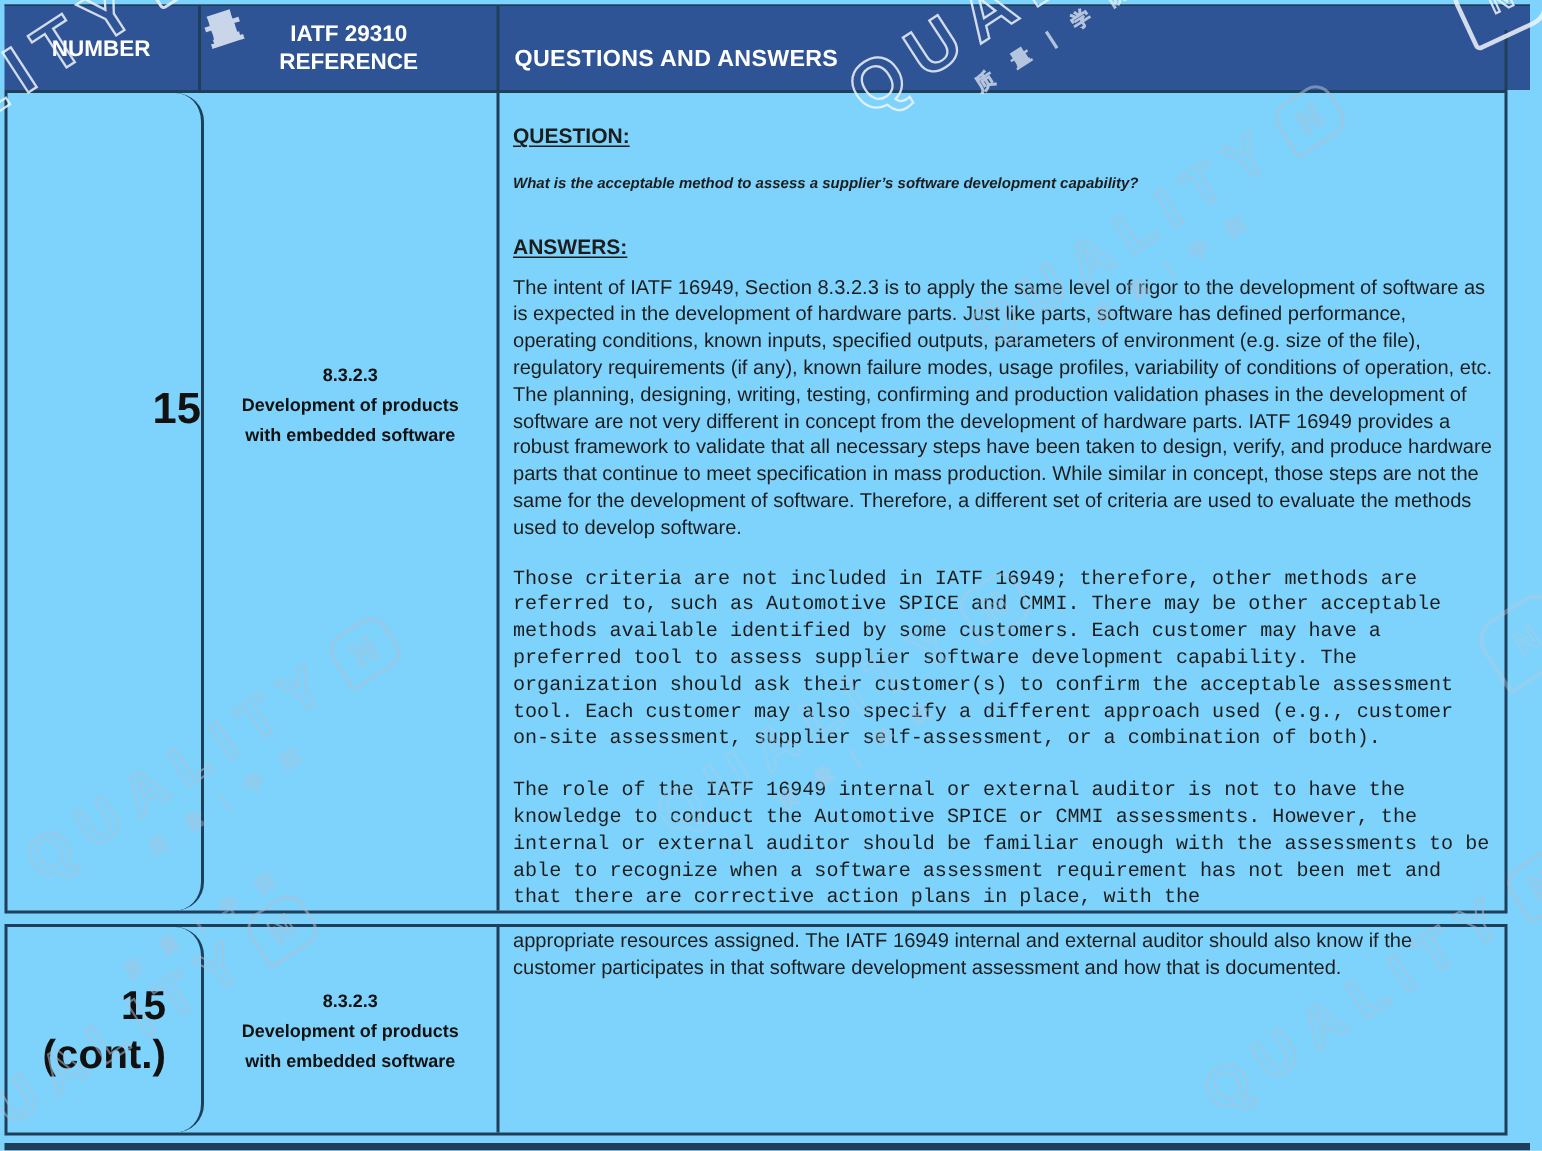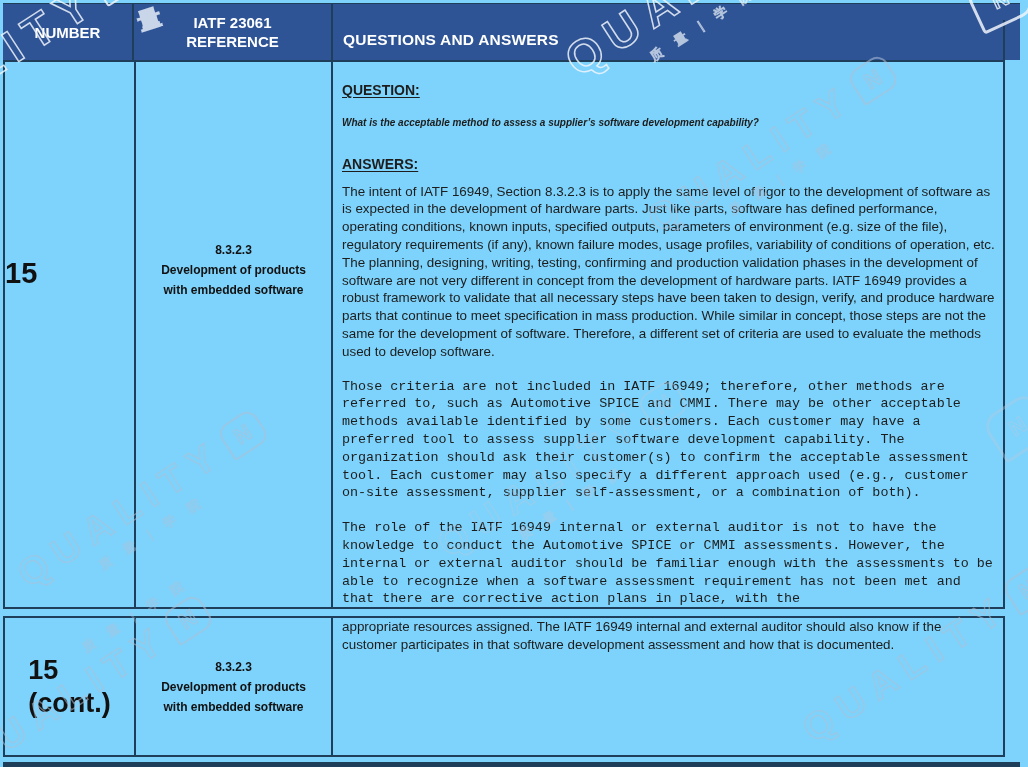--- a/index.html
+++ b/index.html
@@ -19,21 +19,21 @@
   .th-qa { width:672px; justify-content:flex-start; padding-left:10px;
            font-size:15.5px; letter-spacing:0.2px; border-right:2px solid #1e3e5a; text-align:left;margin-top:16px; }
   .th-filler { flex:1; }
 
   
   .tbl { position:absolute; left:3px; width:1002px; display:flex;
          border:2px solid #1e3e5a; background:transparent; z-index:1; }
   .tbl1 { top:60px; height:549px; }
   .tbl2 { top:616px; height:141px; }
   .cell { height:100%; }
-  .c1 { width:131px; border-right:2px solid #1e3e5a; text-align:left; }
+  .c1 { width:131px; border-right:2px solid #1e3e5a; text-align:right;border-radius:19px; }
   .c2 { width:197px; border-right:2px solid #1e3e5a; text-align:center;
         font-weight:bold; font-size:12px; line-height:20px; color:#111; }
   .c3 { flex:1; color:#1d1d1d; font-size:13.4px; line-height:17.8px; }
 
   .tbl1 .c1 { padding-top:195px; font-size:29px; font-weight:bold; color:#111; }
   .tbl1 .c2 { padding:178px 22px 0; }
   .tbl1 .c3 { padding:20px 8px 0 9px; }
 
   .tbl2 .c1 { display:flex; align-items:center; justify-content:center;
               font-size:27px; font-weight:bold; line-height:33px; white-space:pre-line; color:#111; }
@@ -79,21 +79,21 @@
              font-size:23px; font-weight:bold; transform:rotate(-18deg);
              color:transparent; -webkit-text-stroke:1.2px rgba(240,245,252,0.8); }
 </style>
 </head>
 <body>
 
 <div class="page">
 
   <div class="header-bar">
     <div class="th th-number">NUMBER</div>
-    <div class="th th-ref">IATF 23061
+    <div class="th th-ref">IATF 29310
 REFERENCE</div>
     <div class="th th-qa">QUESTIONS AND ANSWERS</div>
     <div class="th th-filler"></div>
   </div>
 
   <div class="tbl tbl1">
     <div class="cell c1">15</div>
     <div class="cell c2">
       <span class="ref-code">8.3.2.3</span>
       <span>Development of products with embedded software</span>

